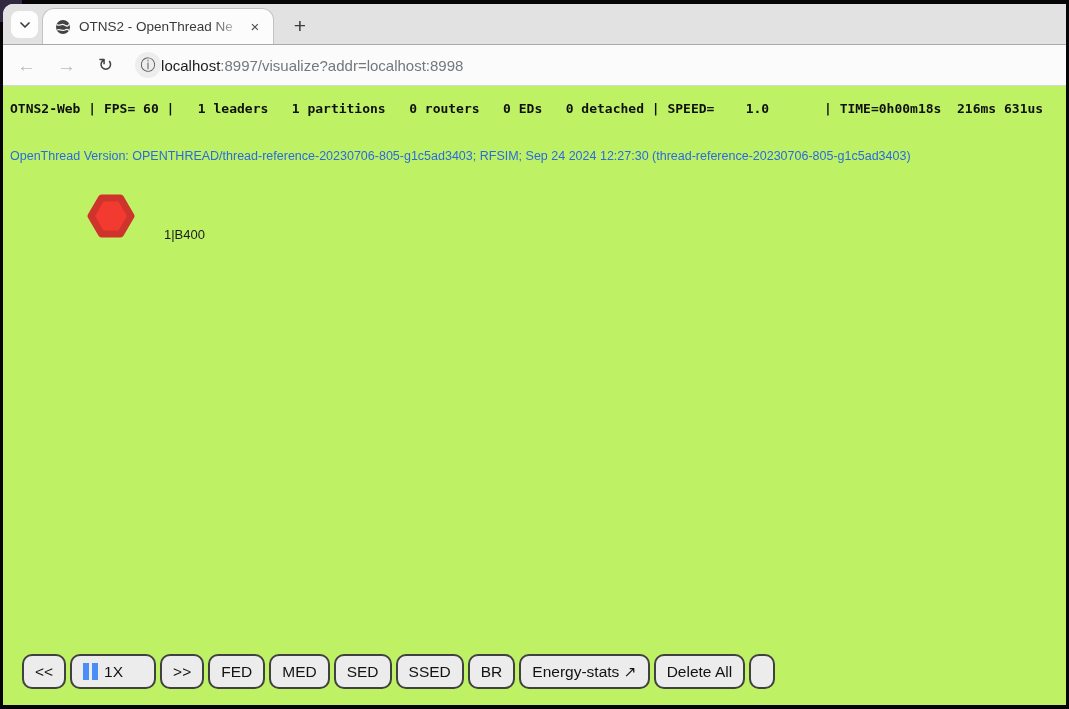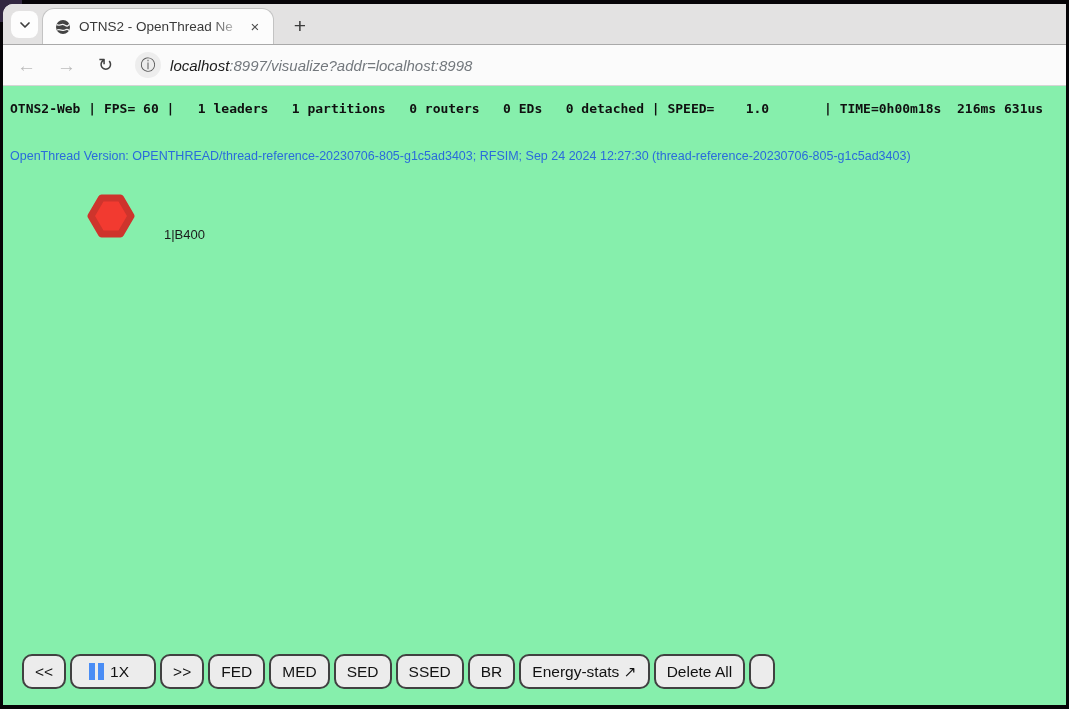--- a/index.html
+++ b/index.html
@@ -27,39 +27,39 @@
 
   
   .addressbar { height:41px; background:#fbfbfb; border-bottom:1px solid #d5d5d5;
                 display:flex; align-items:center; flex:none; }
   .nav-ico { font-size:19px; line-height:1; }
   .nav-back { margin-left:14px; color:#bcbcbc; }
   .nav-fwd  { margin-left:21px; color:#bcbcbc; }
   .nav-reload { margin-left:22px; color:#424242; font-size:18px; cursor:pointer; }
   .info-chip { margin-left:22px; width:26px; height:26px; border-radius:50%; background:#ededed;
                display:flex; align-items:center; justify-content:center; font-size:15px; color:#5a5a5a; cursor:pointer; }
-  .url { margin-left:9px; font-size:15px; white-space:nowrap; cursor:text;font-style:italic; }
+  .url { font-size:15px; white-space:nowrap; cursor:text; }
   .url .host { color:#1c1c1c; }
   .url .rest { color:#73787d; }
 
   
-  .content { flex:1; background:#86efac; position:relative; overflow:hidden; }
+  .content { flex:1; background:#bef264; position:relative; overflow:hidden; }
   .status-line { position:absolute; left:7px; top:15px; font-family:"DejaVu Sans Mono","Liberation Mono",monospace;
                  font-weight:bold; font-size:13px; color:#101010; white-space:pre; }
   .version-link { position:absolute; left:7px; top:34px; font-size:12.5px; color:#2a6bdb;
                   white-space:pre; cursor:pointer; text-decoration:none;margin-top:29px; }
   .node { position:absolute; left:84px; top:108px; cursor:pointer; }
   .node-label { position:absolute; left:121px; top:141px; font-size:13px; color:#1b1b1b; white-space:nowrap;margin-left:40px; }
 
   
   .toolbar { position:absolute; left:19px; bottom:16px; display:flex; gap:4px; }
   .tbtn { height:35px; background:#ececec; border:2.4px solid #414141; border-radius:10px;
           display:flex; align-items:center; justify-content:center; padding:0 11px;
           font-size:15.5px; color:#121212; cursor:pointer; white-space:nowrap; user-select:none; }
-  .tbtn.with-pause { min-width:86px; justify-content:flex-start; padding-left:17px; }
+  .tbtn.with-pause { min-width:86px; justify-content:flex-start; padding-left:11px; }
   .pause-icon { display:none; align-items:center; gap:3px; margin-right:6px; }
   .pause-icon i { display:block; width:6px; height:17px; background:#4a8df5; }
 </style>
 </head>
 <body>
 
 <div class="frame">
   <div class="desktop-corner"></div>
 
   <div class="window">

